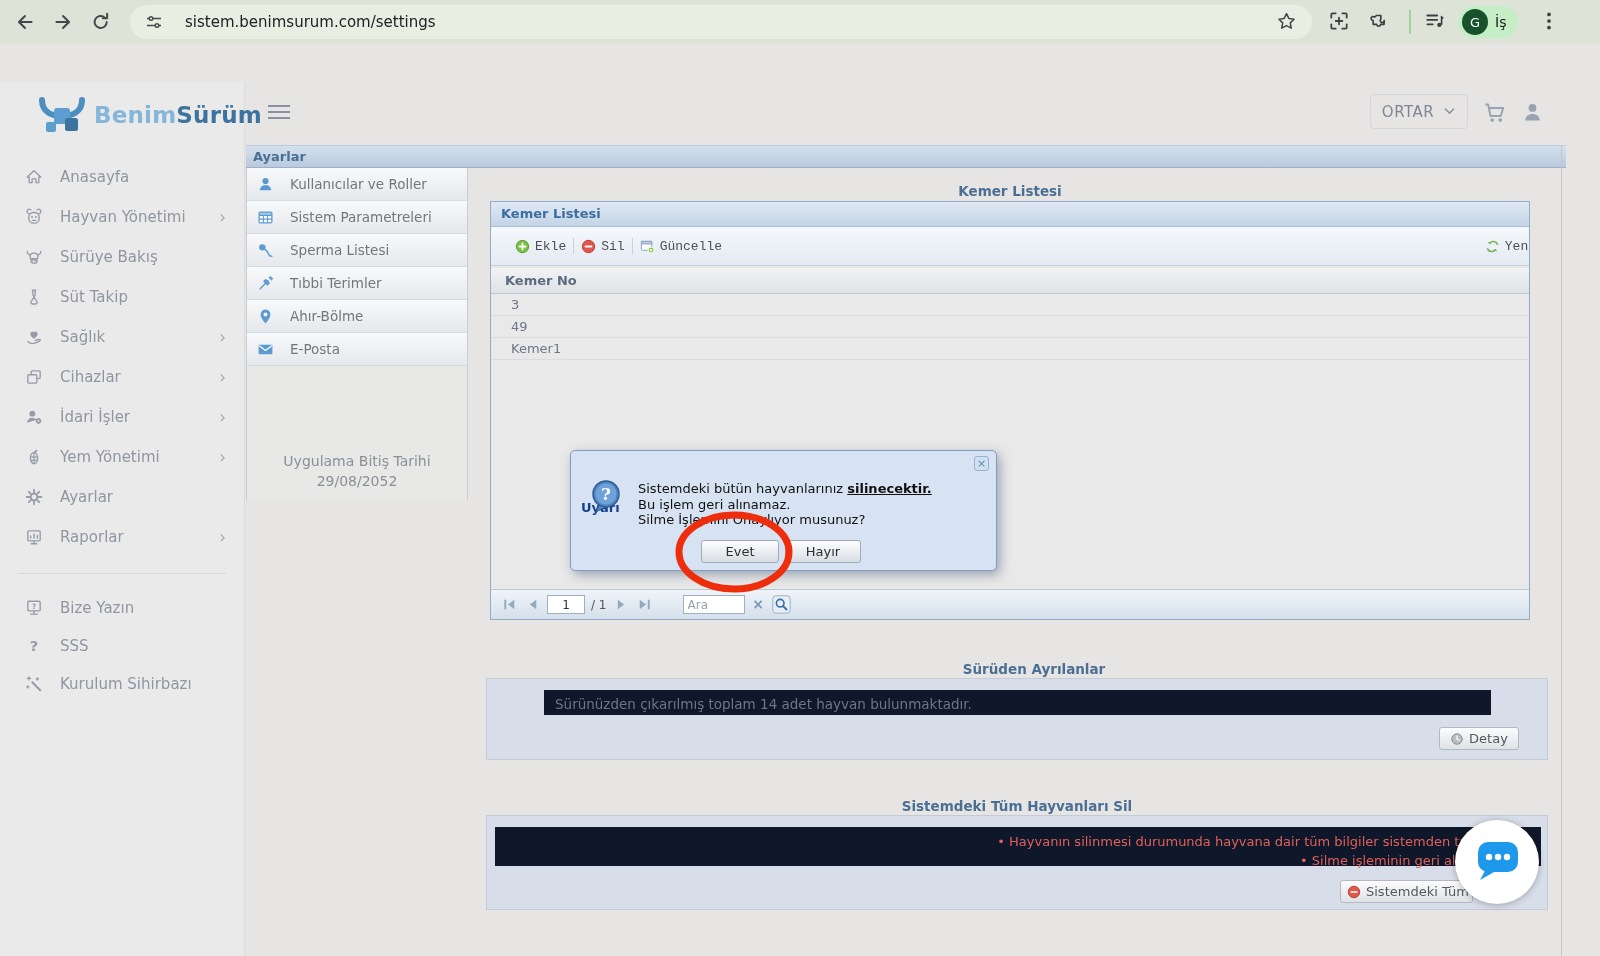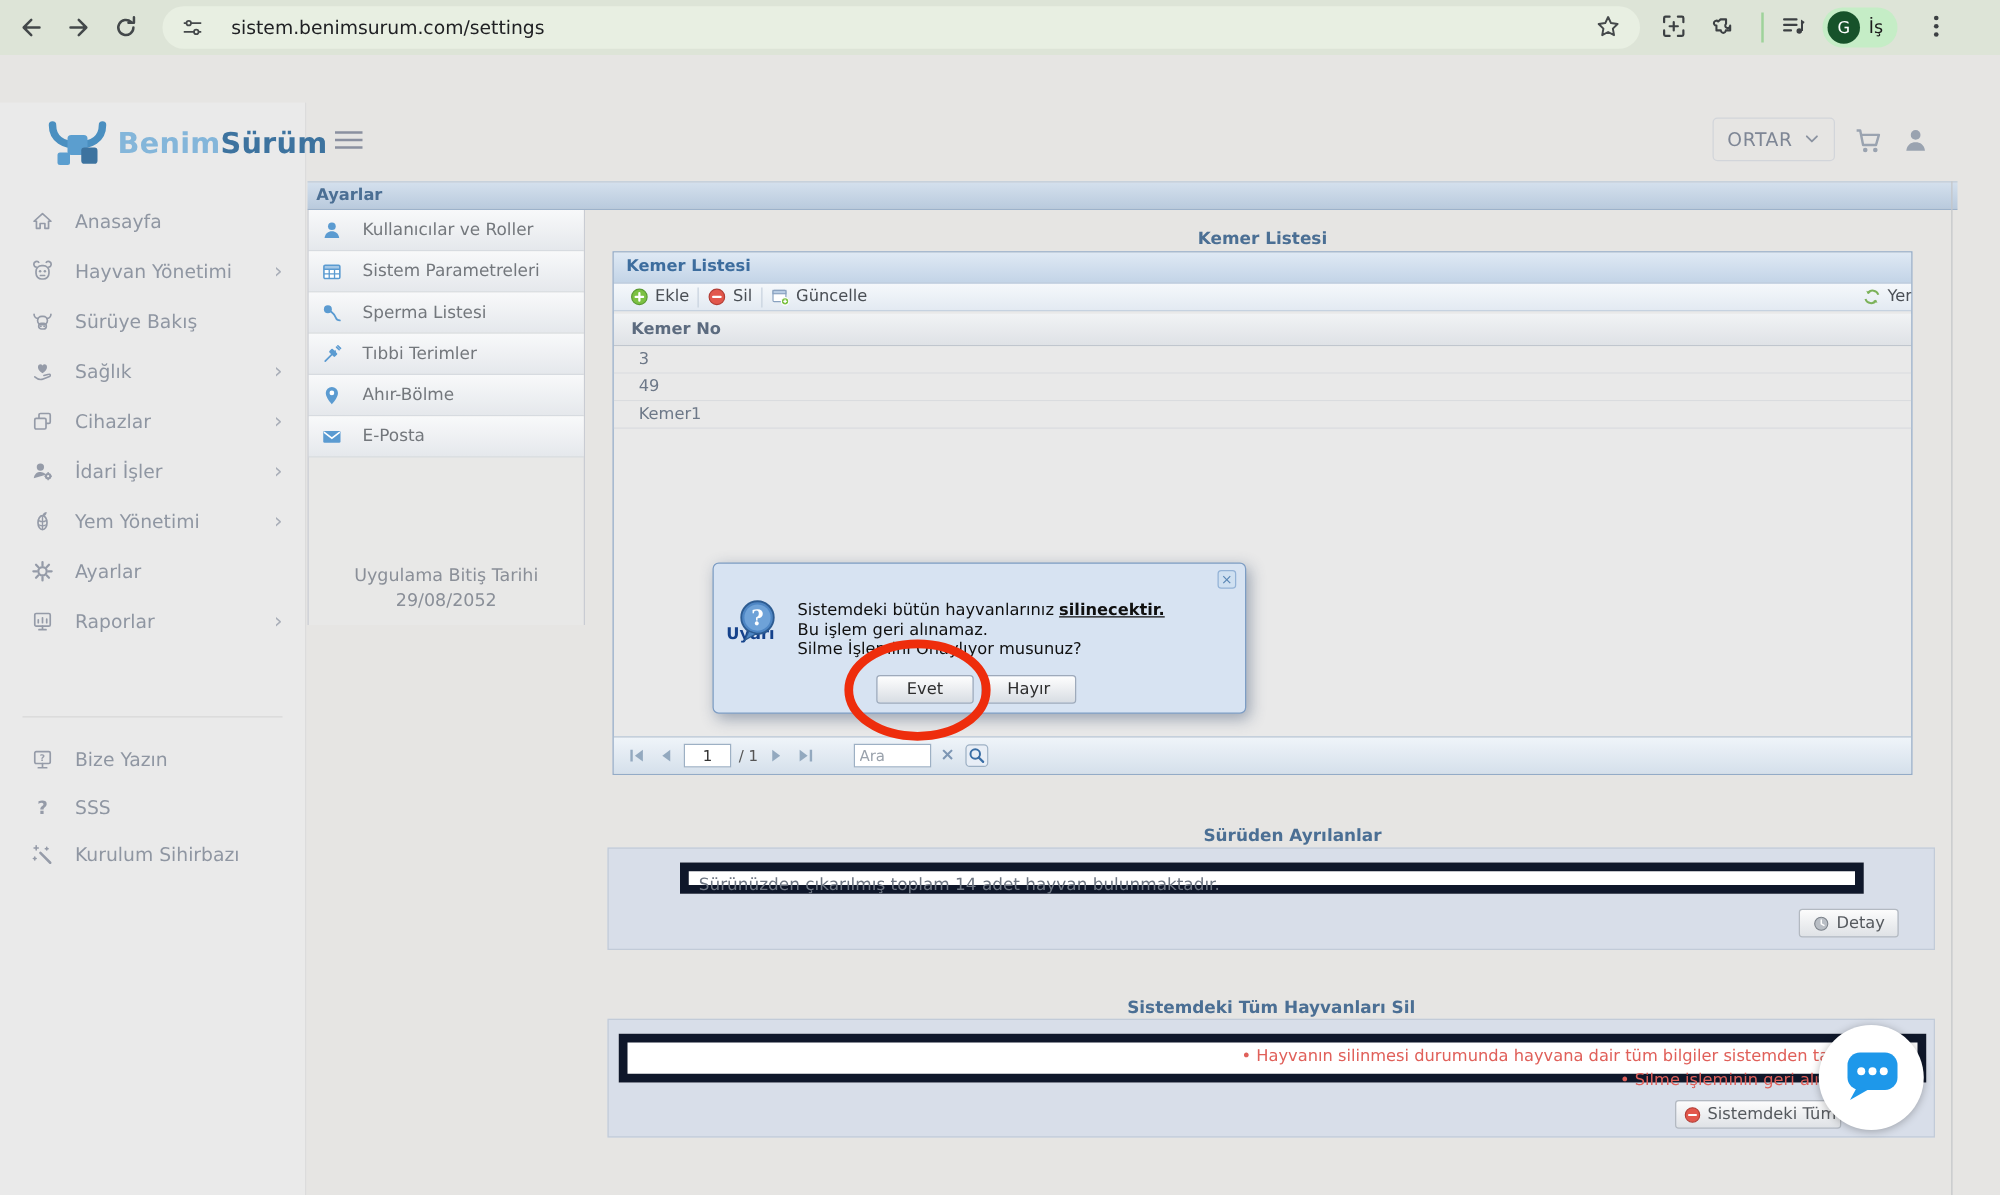--- a/index.html
+++ b/index.html
@@ -69,22 +69,22 @@
   .sub-item .mi { width:17px; height:17px; color:#5b9bd1; margin-right:16px; flex:none; }
   .expiry { position:absolute; left:0; top:283px; width:100%; text-align:center;
             color:#8a8f98; font-size:14px; line-height:20px; }
 
   
   .sec-title { position:absolute; text-align:center; font-size:13.5px; font-weight:bold; color:#4b6f94; }
   .kemer-panel { position:absolute; left:490px; top:201px; width:1040px; height:419px;
                  border:1px solid #93abc7; background:#e9e9e9; overflow:hidden; }
   .p-header { height:25px; background:linear-gradient(#dfe9f4,#c3d4e7); border-bottom:1px solid #aabfd7;
               font-size:13px; font-weight:bold; color:#3d6d9e; line-height:24px; padding-left:10px; }
-  .p-toolbar { position:relative; height:22px; background:linear-gradient(#f5f8fb,#e3eaf2);
-               border-bottom:1px solid #c6d2e0; display:flex; align-items:center; padding-left:6px; }
+  .p-toolbar { position:relative; height:39px; background:linear-gradient(#f5f8fb,#e3eaf2);
+               border-bottom:1px solid #c6d2e0; display:flex; align-items:center; padding-left:17px;font-family:Liberation Mono, monospace; }
   .tb-btn { display:flex; align-items:center; gap:5px; font-size:13px; color:#4a4f55;
             padding:0 7px; cursor:pointer; height:22px; }
   .tb-btn .mi { width:15px; height:15px; }
   .tb-sep { width:1px; height:16px; background:#c7d2de; }
   .tb-right { position:absolute; right:-7px; display:flex; align-items:center; gap:5px;
               font-size:13px; color:#4a4f55; cursor:pointer; }
   .tb-right .mi { width:15px; height:15px; color:#7cb25a; }
   .thead { height:26px; background:linear-gradient(#f1f3f5,#dfe2e6); border-bottom:1px solid #c0c6ce;
            font-size:13px; font-weight:bold; color:#5c6b7f; line-height:25px; padding-left:14px; margin-top:2px; }
   .g-row { height:22px; background:#e9e9e9; border-bottom:1px solid #dadcdf; font-size:13px;
@@ -99,21 +99,21 @@
   .pg-gap { width:18px; }
   .search-input { width:62px; height:19px; border:1px solid #9db0c4; background:#fff; font-size:12px;
                   padding-left:4px; font-family:"DejaVu Sans",sans-serif; color:#333; }
   .search-input::placeholder { color:#9aa2ac; }
   .sx { width:15px; height:15px; color:#7d96b4; font-size:14px; font-weight:bold; line-height:15px;
         text-align:center; cursor:pointer; }
   .mag { width:19px; height:19px; cursor:pointer; }
 
   
   .flat-panel { position:absolute; left:486px; width:1062px; background:#d8dee9; border:1px solid #c2cbd8; }
-  .notice { position:absolute; background:#ffffff; border:7px solid #0f172a; font-size:13.5px; color:#6e7683; }
+  .notice { position:absolute; background:#0f172a; border:3px solid #0f172a; font-size:13.5px; color:#6e7683; }
   .detay-btn { position:absolute; right:28px; bottom:9px; width:80px; height:23px;
                background:linear-gradient(#fcfcfc,#dfe2e6); border:1px solid #b3b9c1; border-radius:3px;
                display:flex; align-items:center; justify-content:center; gap:5px; font-size:13px;
                color:#55595e; cursor:pointer; }
   .detay-btn .mi { width:14px; height:14px; }
   .warn-line { text-align:right; font-size:13px; color:#e0605a; line-height:19px; padding-right:58px; }
   .delall-btn { position:absolute; left:853px; top:64px; width:133px; height:23px;
                 background:linear-gradient(#fcfcfc,#dfe2e6); border:1px solid #b3b9c1; border-radius:3px;
                 display:flex; align-items:center; gap:5px; padding-left:6px; font-size:13px;
                 color:#55595e; white-space:nowrap; overflow:hidden; cursor:pointer; }
@@ -253,20 +253,28 @@
               <rect x="5.3" y="9.5" width="5.4" height="4" rx="2" stroke="currentColor" stroke-width="1.2"></rect>
               <circle cx="6.8" cy="11.5" r=".7" fill="currentColor"></circle>
               <circle cx="9.2" cy="11.5" r=".7" fill="currentColor"></circle>
             </svg>
           </span>
           <span>Sürüye Bakış</span>
         </div>
       <div class="side-item">
           <span class="ico mi">
             <svg viewBox="0 0 16 16" fill="none">
+              <path d="M6 1.5h4M7 1.5v4.2l3.6 6a1.3 1.3 0 0 1-1.1 2H6.5a1.3 1.3 0 0 1-1.1-2l3.6-6V1.5" stroke="currentColor" stroke-width="1.2" stroke-linejoin="round" transform="translate(0 .5)"></path>
+            </svg>
+          </span>
+          <span>Süt Takip</span>
+        </div>
+      <div class="side-item">
+          <span class="ico mi">
+            <svg viewBox="0 0 16 16" fill="none">
               <path d="M8 9.5C3.5 6.7 4.4 3 6.6 3 7.7 3 8 4 8 4s.3-1 1.4-1c2.2 0 3.1 3.7-1.4 6.5z" fill="currentColor"></path>
               <path d="M2.5 12c2 1.8 4 2.3 6 1.5l4.5-1.8c1-.4.6-1.8-.5-1.5L9 11" stroke="currentColor" stroke-width="1.1" stroke-linecap="round"></path>
             </svg>
           </span>
           <span>Sağlık</span>
           <span class="chev">›</span>
         </div>
       <div class="side-item">
           <span class="ico mi">
             <svg viewBox="0 0 16 16" fill="none">

